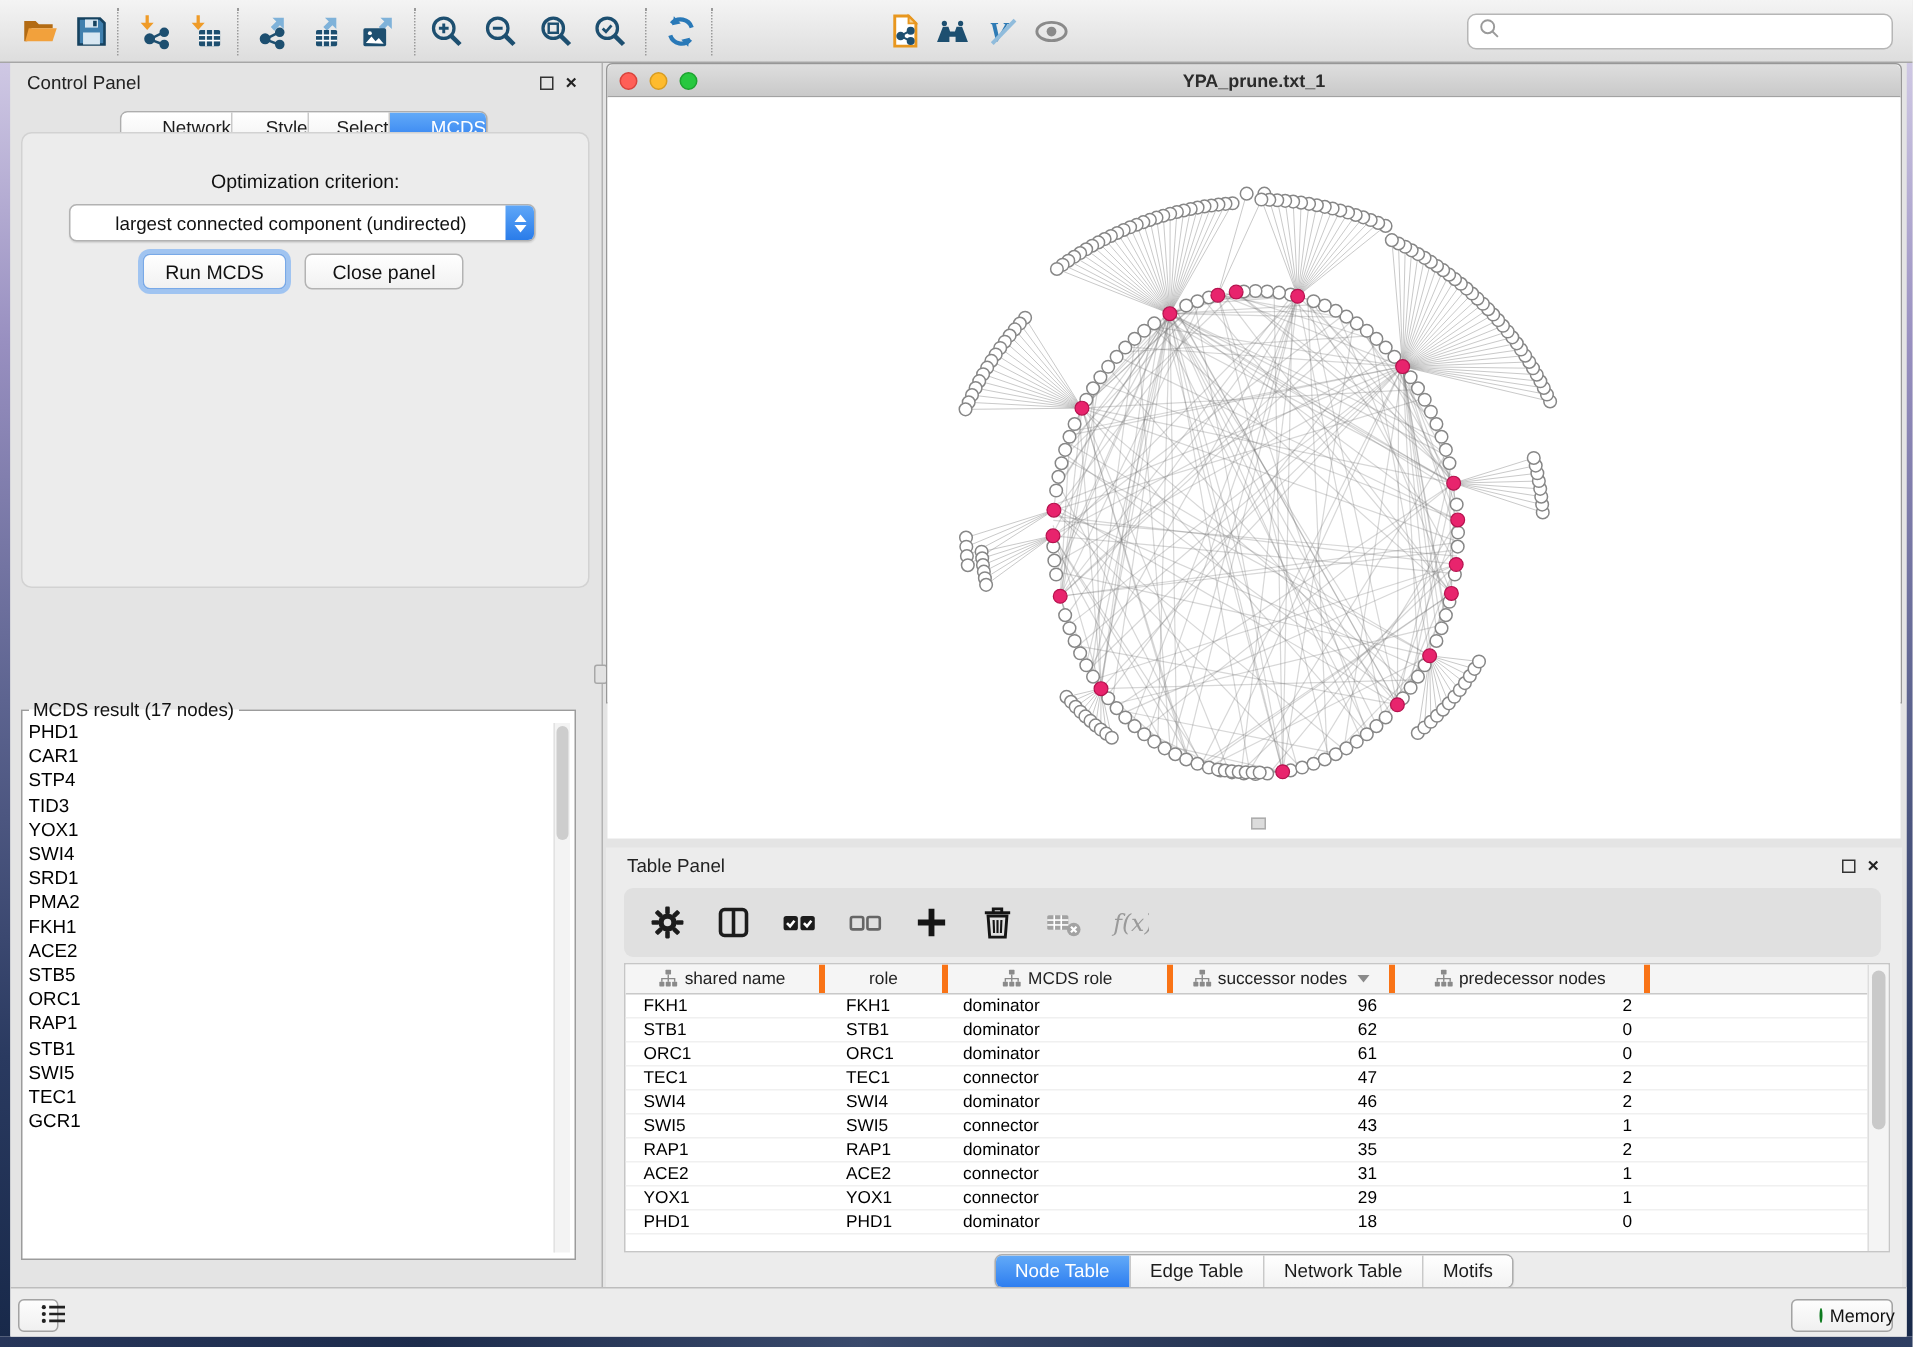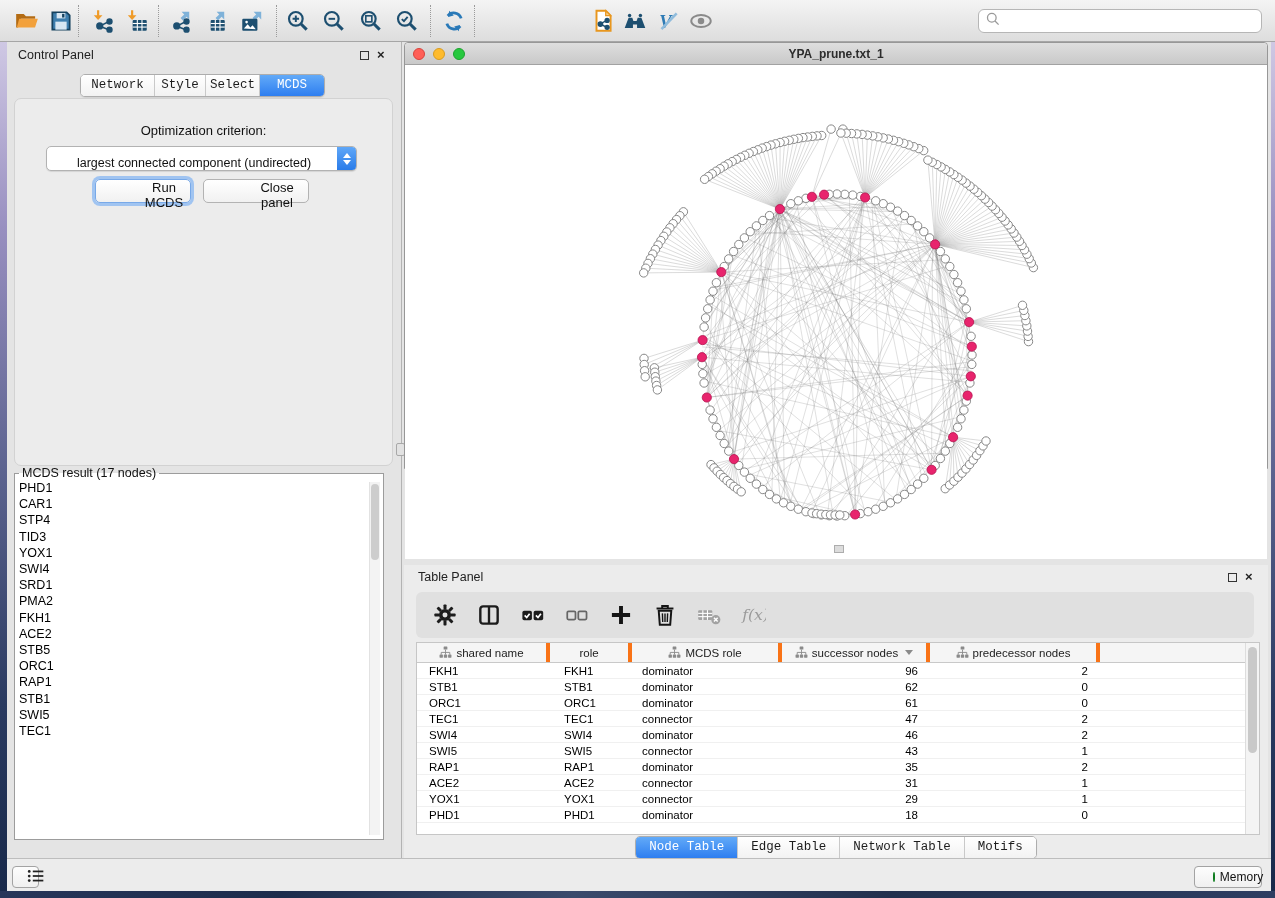--- a/index.html
+++ b/index.html
@@ -29,38 +29,38 @@
   
   .cp { position:absolute; left:0; top:0; width:393px; height:816px; background:#e4e4e4; }
   .panel-title { position:absolute; font-size:12.5px; color:#222; }
   .win-icons { position:absolute; display:flex; gap:8px; align-items:center; }
   .float-ic { width:9px; height:9px; border:1.5px solid #333; display:inline-block; }
   .close-ic { font-size:13px; font-weight:bold; color:#222; line-height:10px; }
 
   .seg-control { position:absolute; display:inline-flex; border:1px solid #adadad; border-radius:5px;
     overflow:hidden; background:#fff; box-shadow:0 1px 1px rgba(0,0,0,.08); }
   .seg { padding:3px 0 4px; font-size:12.5px; color:#1c1c1c; background:linear-gradient(#ffffff,#f2f2f2);
-    border-left:1px solid #c9c9c9; text-align:center;font-family:Liberation Mono, monospace; }
+    border-left:1px solid #c9c9c9; text-align:right; }
   .seg:first-child { border-left:none; }
   .seg.active { background:linear-gradient(#62aaf8,#2e7ef0); color:#fff; }
 
-  .cp-box { position:absolute; left:7px; top:56px; width:379px; height:368px; background:#ececec;
+  .cp-box { position:absolute; left:7px; top:46px; width:379px; height:304px; background:#ececec;
     border:1px solid #d2d2d2; border-radius:7px; }
   .opt-label { position:absolute; left:0; right:0; top:24px; text-align:center; font-size:13px; color:#111; }
   .popup { position:absolute; left:31px; top:47px; width:311px; height:25px; background:#fff;
-    border:1px solid #b2b2b2; border-radius:5px; display:flex; align-items:flex-end;
+    border:1px solid #b2b2b2; border-radius:5px; display:flex; align-items:center;
     box-shadow:0 1px 1px rgba(0,0,0,.1); }
   .popup .val { flex:1; text-align:center; font-size:12.5px; color:#111; padding-left:4px; }
   .stepper { width:19px; align-self:stretch; background:linear-gradient(#5fa7f8,#2a7ce9);
     border-radius:0 4px 4px 0; display:flex; flex-direction:column; align-items:center; justify-content:center; gap:2px; }
   .tri-up    { width:0; height:0; border-left:4px solid transparent; border-right:4px solid transparent; border-bottom:5px solid #fff; }
   .tri-down  { width:0; height:0; border-left:4px solid transparent; border-right:4px solid transparent; border-top:5px solid #fff; }
   .mac-btn { position:absolute; height:24px; background:linear-gradient(#ffffff,#f1f1f1);
     border:1px solid #b3b3b3; border-radius:5px; font-size:13px; color:#111;
-    font-family:"Liberation Sans",sans-serif;padding-left:42px; }
+    font-family:"Liberation Sans",sans-serif; }
   .mac-btn.focus { box-shadow:0 0 0 3px rgba(110,170,245,.6); border-color:#78a9e8; }
 
   .mcds-group { position:absolute; left:7px; top:424px; width:370px; height:374px;
     border:1px solid #9c9c9c; background:#fff; }
   .mcds-group legend { font-size:12.5px; color:#111; padding:0 3px; margin-left:4px; }
   .mcds-list { position:absolute; left:4px; top:0px; right:16px; bottom:4px; overflow:hidden;
     font-size:12.5px; line-height:16.2px; color:#000; }
   .mcds-scroll { position:absolute; top:2px; right:3px; bottom:4px; width:11px; background:#f3f3f3;
     border-left:1px solid #e2e2e2; }
   .mcds-thumb { position:absolute; left:1px; top:2px; width:8px; height:76px; background:#cdcdcd; border-radius:4px; }
@@ -328,20 +328,21 @@
             <div>SRD1</div>
             <div>PMA2</div>
             <div>FKH1</div>
             <div>ACE2</div>
             <div>STB5</div>
             <div>ORC1</div>
             <div>RAP1</div>
             <div>STB1</div>
             <div>SWI5</div>
             <div>TEC1</div>
+            <div>GCR1</div>
           </div>
         <div class="mcds-scroll">
           <div class="mcds-thumb"></div>
         </div>
       </fieldset>
     </div>
 
     <div class="vsplit"></div>
     <div class="vsplit-handle"></div>
 

